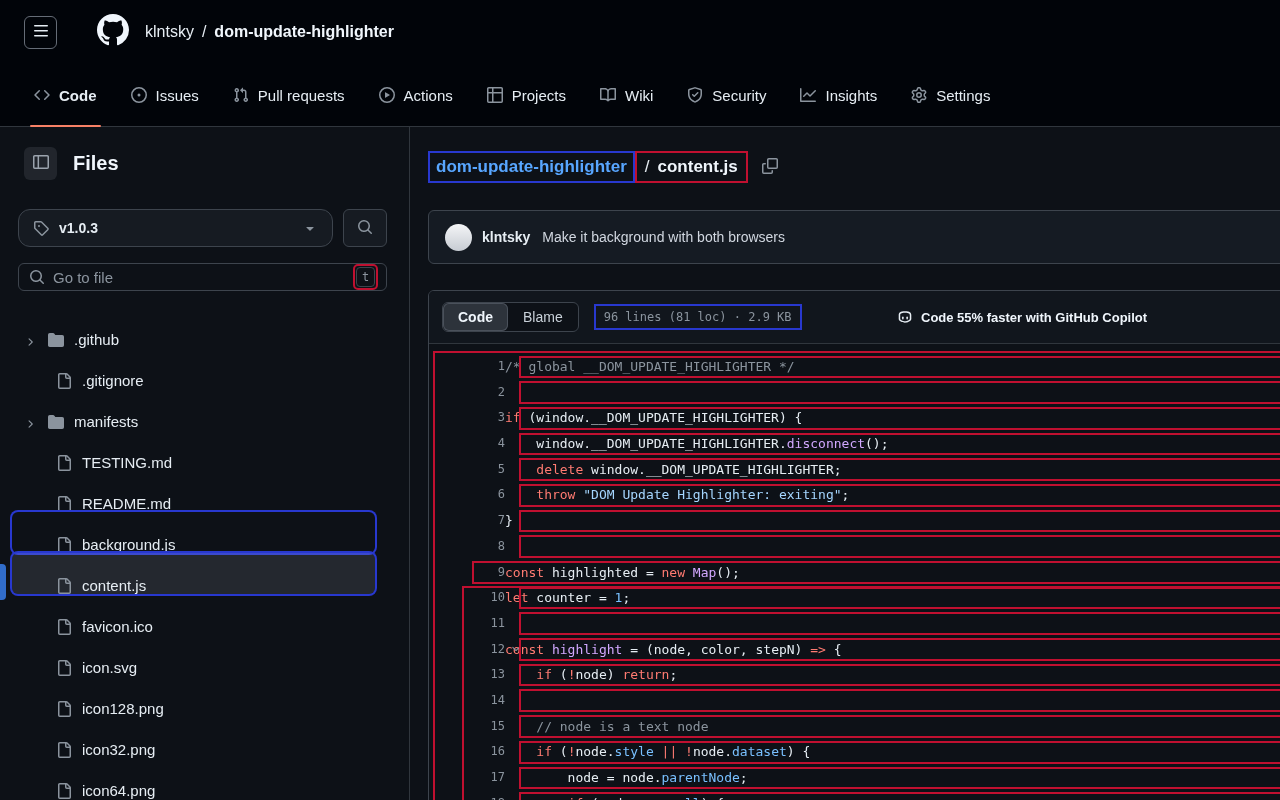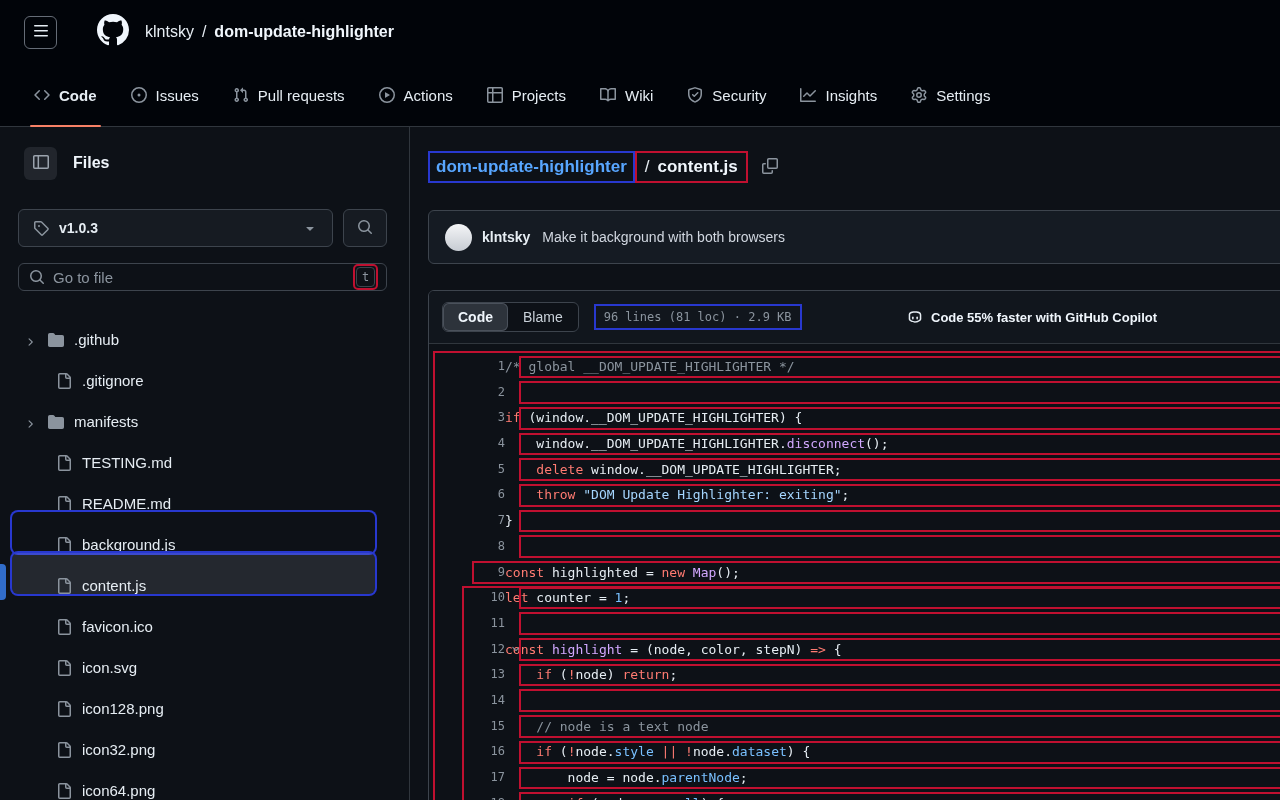--- a/index.html
+++ b/index.html
@@ -27,24 +27,24 @@
   .tab-label{font-size:15px;color:#e6edf3;white-space:nowrap}
   .tab.active .tab-label{font-weight:600}
   .tab-underline{position:absolute;left:10px;right:10px;bottom:-1px;height:2px;border-radius:3px;
     background:var(--accent-orange,#f78166)}
 
   
   .sidebar{position:absolute;top:127px;left:0;width:410px;height:673px;border-right:1px solid #30363d;background:#0d1117}
   .files-head{display:flex;align-items:center;gap:16px;padding:20px 16px 0 24px;height:52px}
   .icon-sq{width:33px;height:33px;border-radius:6px;background:rgba(177,186,196,0.12);color:#9ba3ad;
     display:flex;align-items:center;justify-content:center;border:none;cursor:pointer}
-  .files-title{font-size:16px;font-weight:700;color:#f0f6fc}
+  .files-title{font-size:20px;font-weight:700;color:#f0f6fc}
   .sidebar-controls{display:flex;gap:10px;margin:30px 22px 0 18px;align-items:center}
   .branch-btn{flex:1;height:38px;display:flex;align-items:center;gap:10px;padding:0 14px;background:#161b22;
-    border:1px solid #3d444d;border-radius:6px;color:#e6edf3;font-size:14px;cursor:pointer;font-family:inherit}
+    border:1px solid #3d444d;border-radius:12px;color:#e6edf3;font-size:14px;cursor:pointer;font-family:inherit}
   .branch-btn .b-icon{color:#8b949e;display:flex}
   .branch-label{font-weight:600;flex:1;text-align:left}
   .branch-btn .caret{color:#8b949e;display:flex;margin-left:auto}
   .search-btn{width:44px;height:38px;border:1px solid #3d444d;border-radius:6px;background:#161b22;
     color:#8b949e;display:flex;align-items:center;justify-content:center;cursor:pointer}
   .goto-wrap{position:relative;margin:16px 22px 0 18px;height:28px;border:1px solid #3d444d;border-radius:6px;
     background:#0d1117;display:flex;align-items:center;padding:0 8px 0 10px;gap:8px}
   .goto-icon{color:#8b949e;display:flex}
   .goto-input{flex:1;background:transparent;border:none;outline:none;color:#e6edf3;font-size:15px;
     font-family:inherit;min-width:0}
@@ -80,21 +80,21 @@
 
   .code-panel{position:absolute;top:163px;left:17px;right:-10px;bottom:-30px;border:1px solid #3d444d;
     border-radius:6px 6px 0 0;background:#0d1117;overflow:hidden}
   .panel-head{position:relative;height:53px;display:flex;align-items:center;padding:0 13px;gap:15px;
     background:#11161d;border-bottom:1px solid #30363d}
   .seg{display:flex;border:1px solid #3d444d;border-radius:6px;background:#0d1117;padding:0}
   .seg-item{padding:6px 15px;font-size:14px;color:#c9d1d9;cursor:pointer;border-radius:6px}
   .seg-item.active{background:#2d333b;font-weight:600;color:#f0f6fc;box-shadow:inset 0 0 0 1px #4a515b}
   .meta-box{border:2px solid var(--annotation-blue,#2838cf);padding:4px 8px;display:flex}
   .meta{font-family:"DejaVu Sans Mono",monospace;font-size:12px;color:#8b949e;white-space:nowrap}
-  .copilot{position:absolute;left:478px;top:0;height:100%;display:flex;align-items:center;gap:8px;
+  .copilot{position:absolute;left:468px;top:0;height:100%;display:flex;align-items:center;gap:8px;
     font-size:13px;font-weight:600;color:#f0f6fc;white-space:nowrap;cursor:pointer}
   .copilot .cp-i{color:#e6edf3;display:flex}
 
   .code-body{position:relative;padding-top:10px;font-family:"DejaVu Sans Mono",monospace;font-size:13px}
   .code-row{position:relative;display:flex;height:25.7px;line-height:25.7px}
   .ln{width:76px;flex:none;text-align:right;color:#8b949e;font-size:12px;cursor:pointer}
   .fold{position:absolute;left:81px;top:50%;transform:translateY(-50%);color:#8b949e;display:flex;cursor:pointer}
   .lc{white-space:pre;color:#e6edf3}
   .tok-c{color:var(--syntax-comment,#8b949e)}
   .tok-k{color:var(--syntax-keyword,#ff7b72)}

